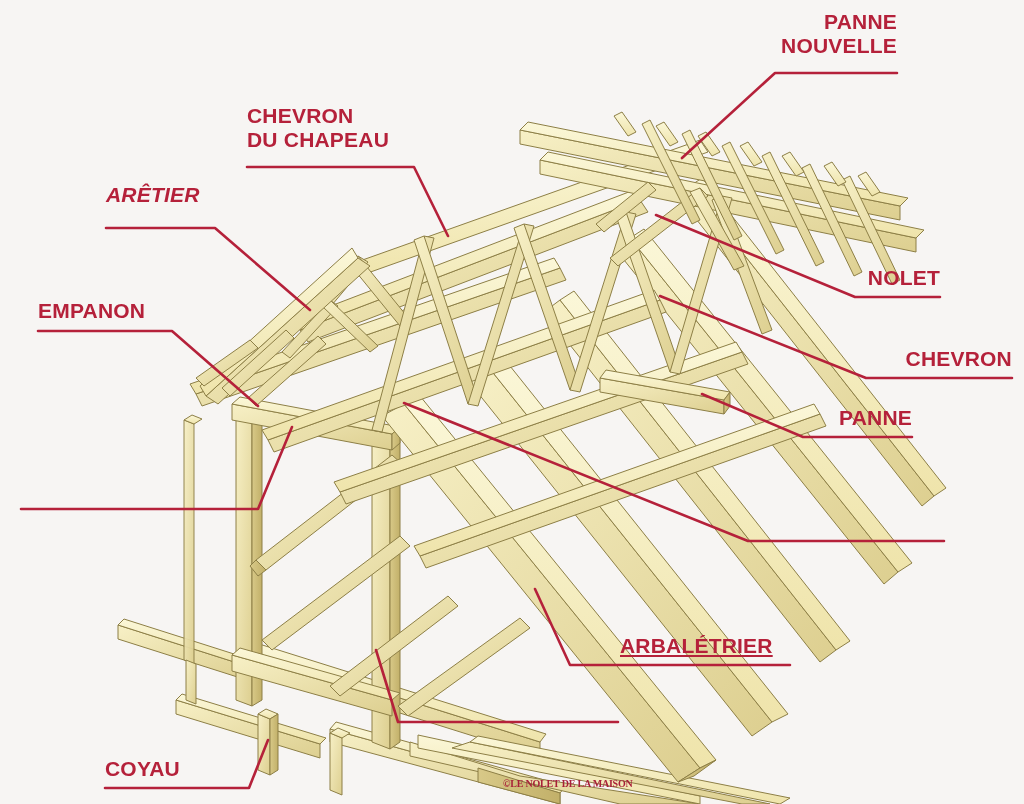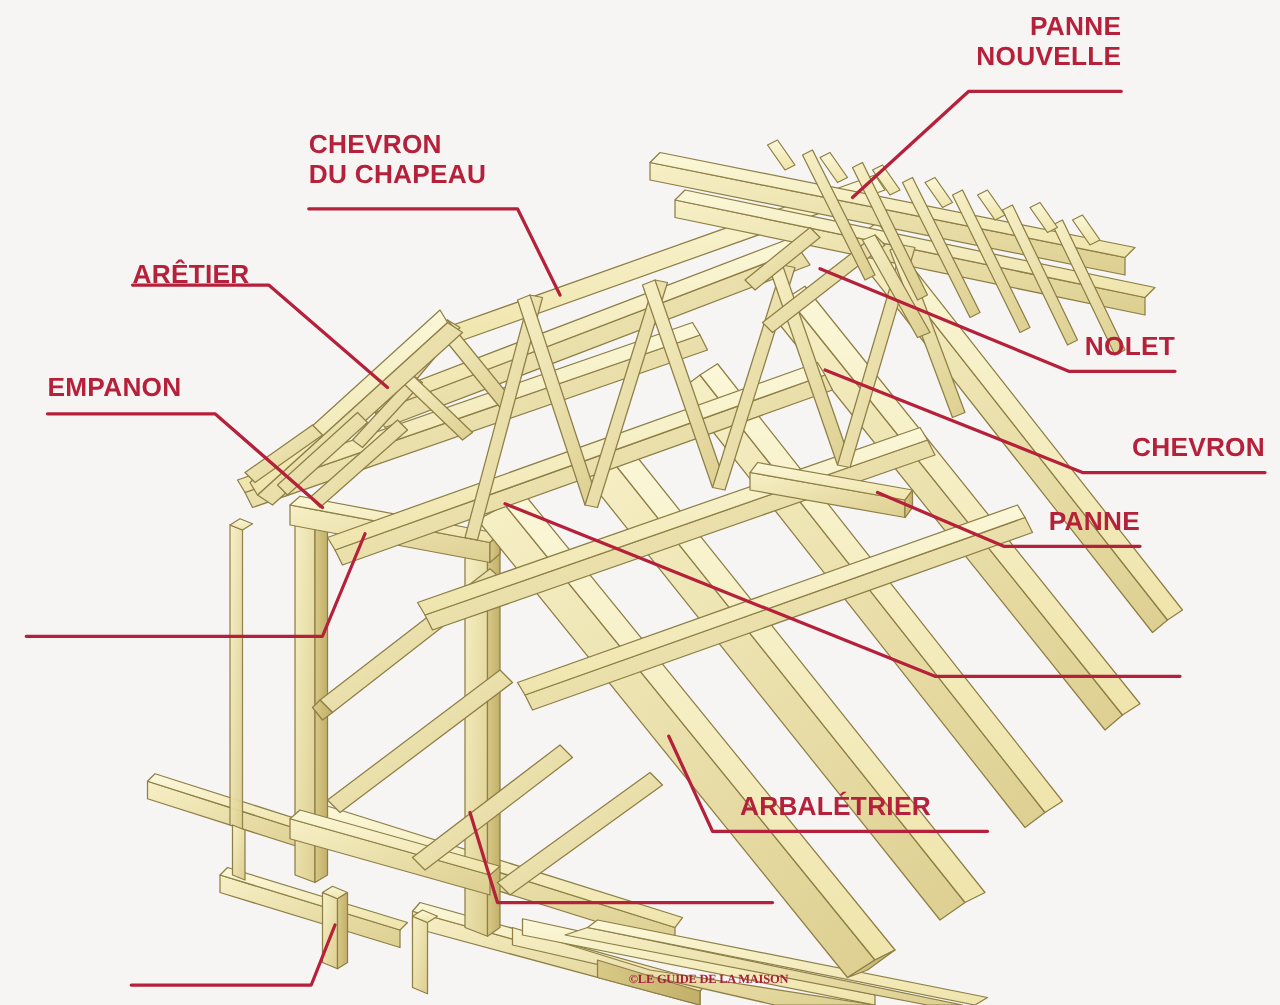--- a/index.html
+++ b/index.html
@@ -273,31 +273,32 @@
       <polyline points="105,788 249,788 268,740"></polyline>
     </g>
   </svg>
 
   <div class="label r" style="left:680px; top:10px; width:217px;">PANNE
 NOUVELLE</div>
 
   <div class="label l" style="left:247px; top:104px; width:200px;">CHEVRON
 DU CHAPEAU</div>
 
-  <div class="label l" style="left:106px; top:208px; width:160px;">ARÊTIER</div>
+  <div class="label l" style="left:106px; top:183px; width:160px;font-style:italic;">ARÊTIER</div>
 
   <div class="label l" style="left:38px; top:299px; width:180px;">EMPANON</div>
 
   <div class="label r" style="left:790px; top:266px; width:150px;">NOLET</div>
 
   <div class="label r" style="left:840px; top:347px; width:172px;">CHEVRON</div>
 
   <div class="label r" style="left:770px; top:406px; width:142px;">PANNE</div>
 
 
 
-  <div class="label l" style="left:592px; top:634px; width:200px;">ARBALÉTRIER</div>
-
-
-
-  <div class="credit" style="left:503px; top:778px;">©LE GUIDE DE LA MAISON</div>
+  <div class="label l" style="left:620px; top:634px; width:200px;text-decoration:underline;">ARBALÉTRIER</div>
+
+
+  <div class="label l" style="left:105px; top:757px; width:150px;">COYAU</div>
+
+  <div class="credit" style="left:503px; top:778px;">©LE NOLET DE LA MAISON</div>
 
 </div>
 
 </body></html>

